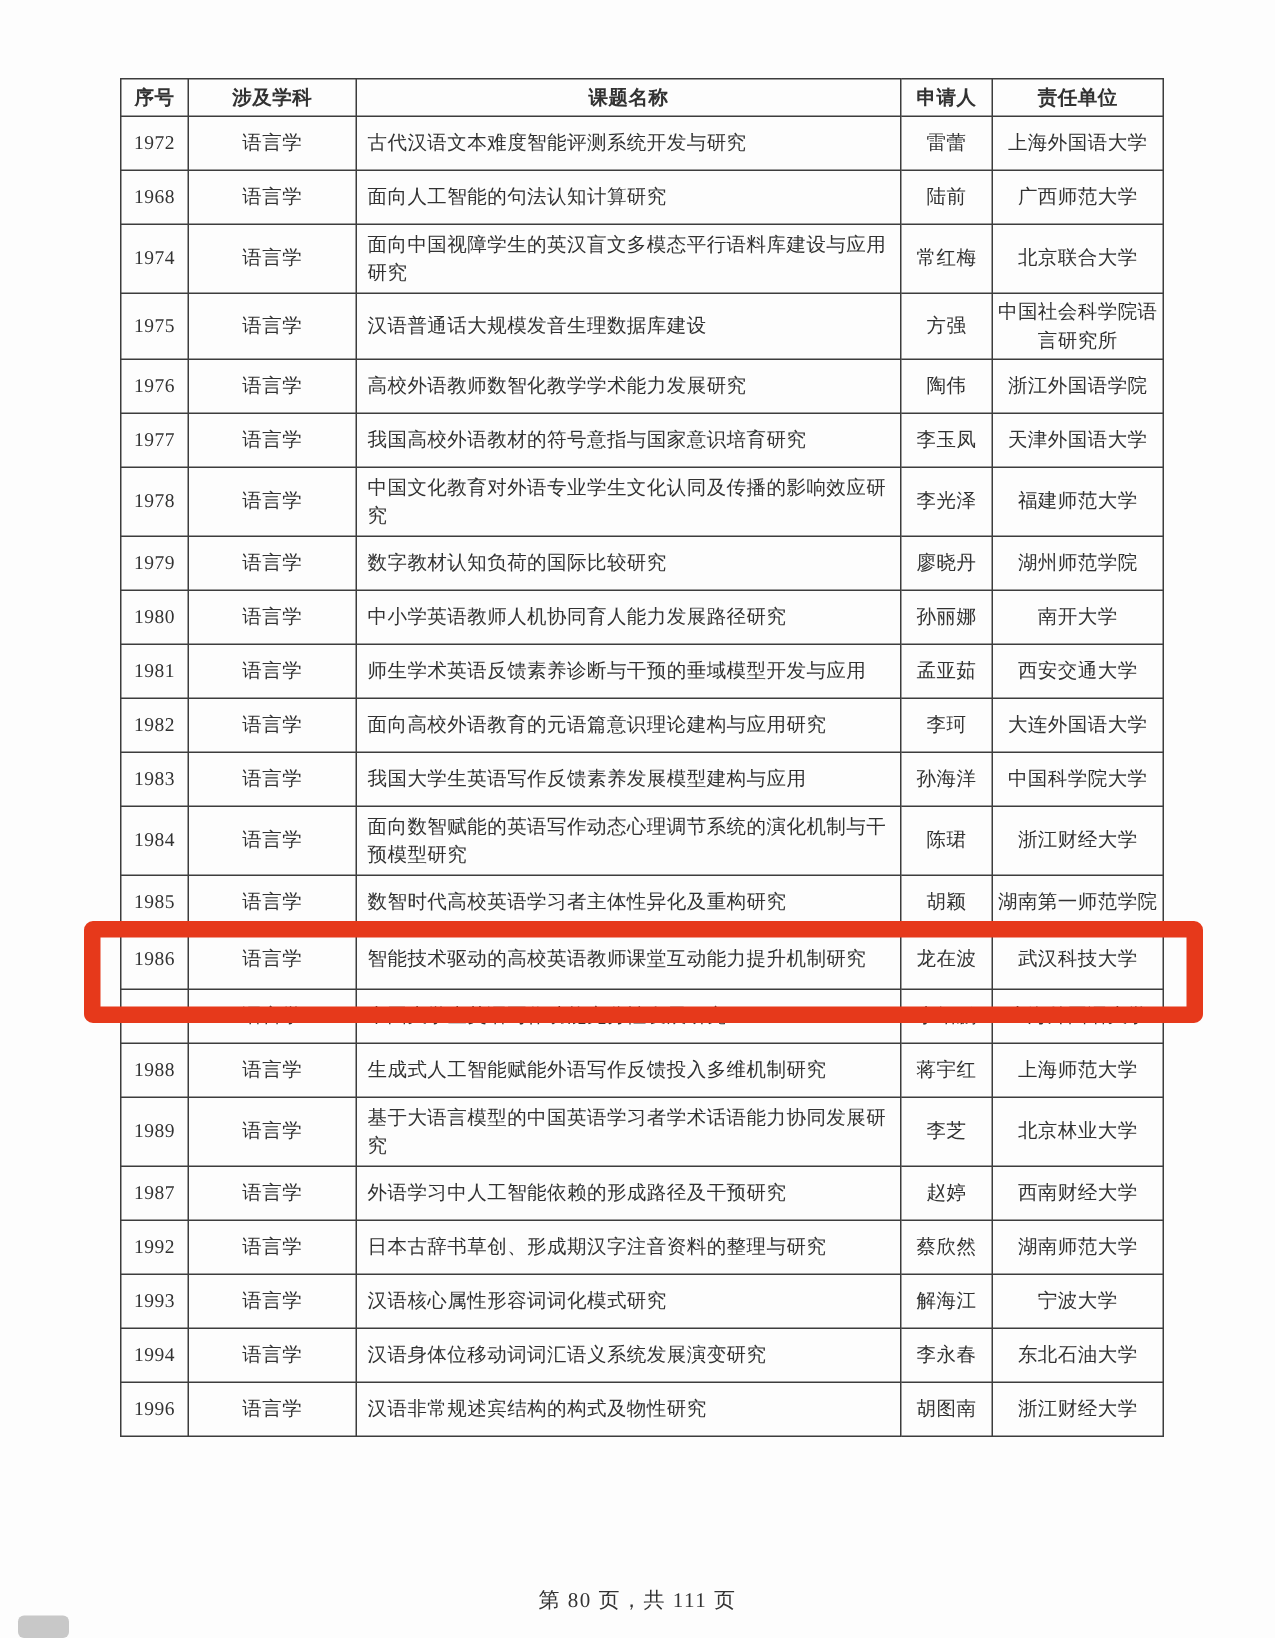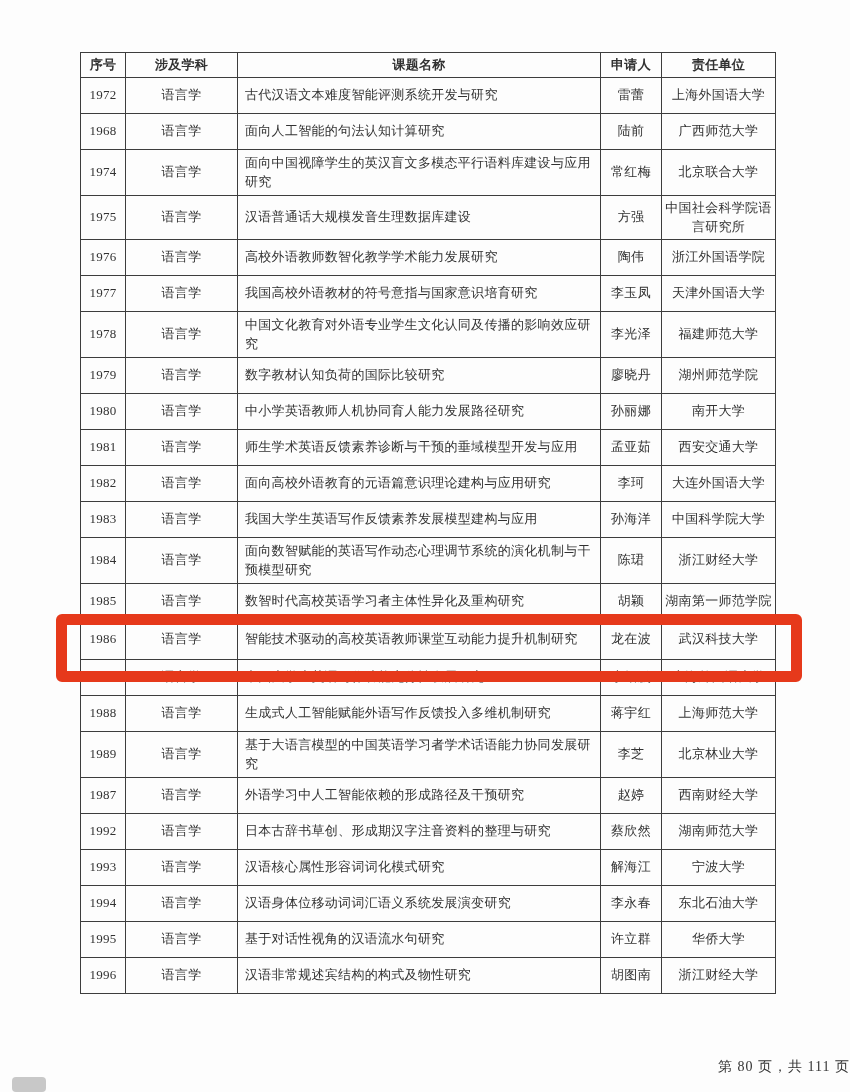--- a/index.html
+++ b/index.html
@@ -35,21 +35,21 @@
   .doc-table tbody tr[data-highlighted="true"]{height:40px;}
   td.cell-title{
     text-align:left;
     padding:3px 7px;
     font-family:Liberation Serif, serif;
   }
   .footer-pageinfo{
     position:absolute;
     left:0;top:1058px;
     width:850px;
-    text-align:right;
+    text-align:center;
     font-size:14px;
     letter-spacing:1px;
     color:#333;
   }
   .highlight-box{
     position:absolute;
     box-sizing:border-box;
     border:11px solid #e6391b;
     border-radius:6px;
     pointer-events:none;
@@ -232,27 +232,20 @@
     <td class="cell-unit">宁波大学</td>
   </tr>
       <tr>
     <td class="cell-no">1994</td>
     <td class="cell-discipline">语言学</td>
     <td class="cell-title">汉语身体位移动词词汇语义系统发展演变研究</td>
     <td class="cell-applicant">李永春</td>
     <td class="cell-unit">东北石油大学</td>
   </tr>
       <tr>
-    <td class="cell-no">1995</td>
-    <td class="cell-discipline">语言学</td>
-    <td class="cell-title">基于对话性视角的汉语流水句研究</td>
-    <td class="cell-applicant">许立群</td>
-    <td class="cell-unit">华侨大学</td>
-  </tr>
-      <tr>
     <td class="cell-no">1996</td>
     <td class="cell-discipline">语言学</td>
     <td class="cell-title">汉语非常规述宾结构的构式及物性研究</td>
     <td class="cell-applicant">胡图南</td>
     <td class="cell-unit">浙江财经大学</td>
   </tr>
     </tbody>
 </table>
 
 <div class="highlight-box" style="left: 56px; width: 746px; top: 613.5px; height: 68px; border-color: rgb(230, 57, 27);"></div>

